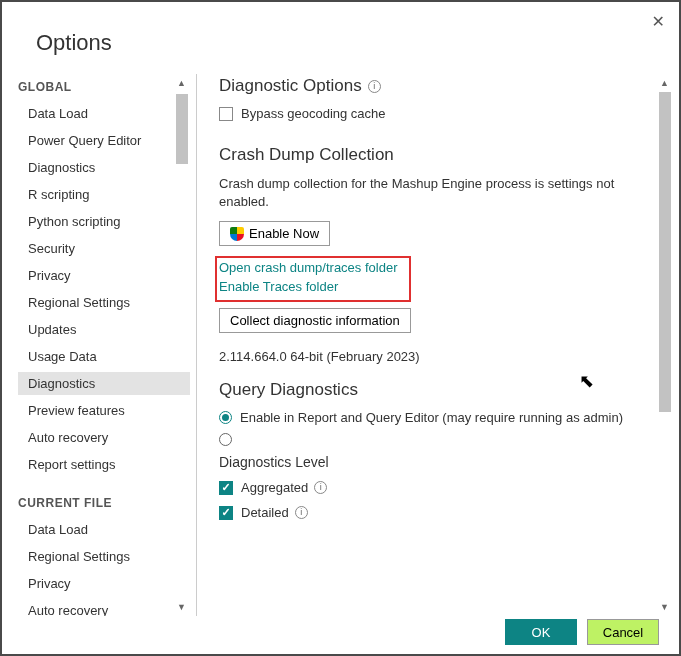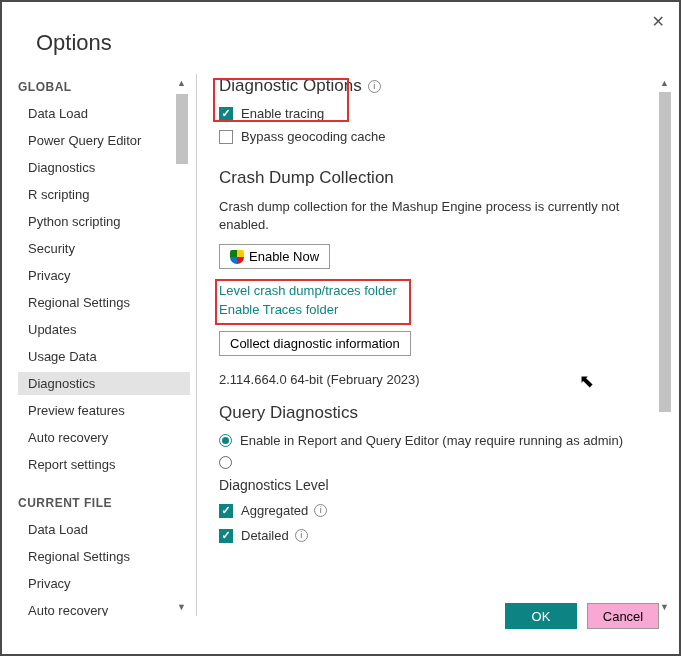--- a/index.html
+++ b/index.html
@@ -39,22 +39,22 @@
   .shield { display: inline-block; width: 14px; height: 14px; margin-right: 5px; background: conic-gradient(#ffcc00 0 25%, #e81123 25% 50%, #0078d4 50% 75%, #107c10 75% 100%); border-radius: 2px 2px 50% 50%; }
   .link { color: #0d8484; font-size: 13px; cursor: pointer; margin-bottom: 4px; }
   .section-gap { height: 16px; }
   .redbox1 { position: absolute; border: 2px solid #e03030; pointer-events: none; }
   .cursor { position: absolute; font-size: 18px; color: #000; }
   .content-scroll { position: absolute; top: 0; right: 6px; width: 16px; height: 100%; }
   .content-scroll .thumb { position: absolute; top: 18px; left: 2px; width: 12px; height: 320px; background: #c2c2c2; }
   .content-scroll .arrow { position: absolute; left: 3px; font-size: 9px; color: #666; }
   .content-scroll .arrow.up { top: 4px; }
   .content-scroll .arrow.down { bottom: 4px; }
-  .footer { position: absolute; bottom: 25px; right: 20px; display: flex; gap: 10px; }
-  .fbtn { width: 72px; height: 26px; font-size: 13px; cursor: pointer; border: 1px solid #999; background: #f9a8d4; }
+  .footer { position: absolute; bottom: 9px; right: 20px; display: flex; gap: 10px; }
+  .fbtn { width: 72px; height: 26px; font-size: 13px; cursor: pointer; border: 1px solid #999; background: #bef264; }
   .fbtn.primary { background: #0d8484; color: #fff; border-color: #0d8484; }
   .sublabel { font-size: 14px; color: #333; margin: 6px 0 10px 0; }
 </style>
 </head>
 <body>
 
 <div class="dialog">
   <div class="close-btn">✕</div>
   <div class="title">Options</div>
 
@@ -93,43 +93,36 @@
 
     <div class="divider"></div>
 
     <div class="content-wrap">
       <div class="content">
         <div class="h">
           <span>Diagnostic Options</span>
           <span class="info">i</span>
         </div>
 
-        <div style="position:relative">
-          <div class="redbox1" style="left:-6px; top:-28px; width:136px; height:44px"></div>
-          <div class="row">
-            <span class="cb checked"></span>
-            <span class="text">Enable tracing</span>
-          </div>
-        </div>
         <div class="row">
           <span class="cb"></span>
           <span class="text">Bypass geocoding cache</span>
         </div>
 
         <div class="section-gap"></div>
         <div class="h">Crash Dump Collection</div>
-        <div class="desc">Crash dump collection for the Mashup Engine process is currently not enabled.</div>
+        <div class="desc">Crash dump collection for the Mashup Engine process is settings not enabled.</div>
         <button class="btn">
           <span class="shield"></span>
           <span>Enable Now</span>
         </button>
 
         <div style="position:relative; margin-top:14px;">
           <div class="redbox1" style="left:-4px; top:-4px; width:196px; height:46px"></div>
-          <div class="link">Level crash dump/traces folder</div>
+          <div class="link">Open crash dump/traces folder</div>
           <div class="link">Enable Traces folder</div>
         </div>
 
         <div style="margin-top:14px">
           <button class="btn">
             <span>Collect diagnostic information</span>
           </button>
         </div>
 
         <div class="section-gap"></div>

